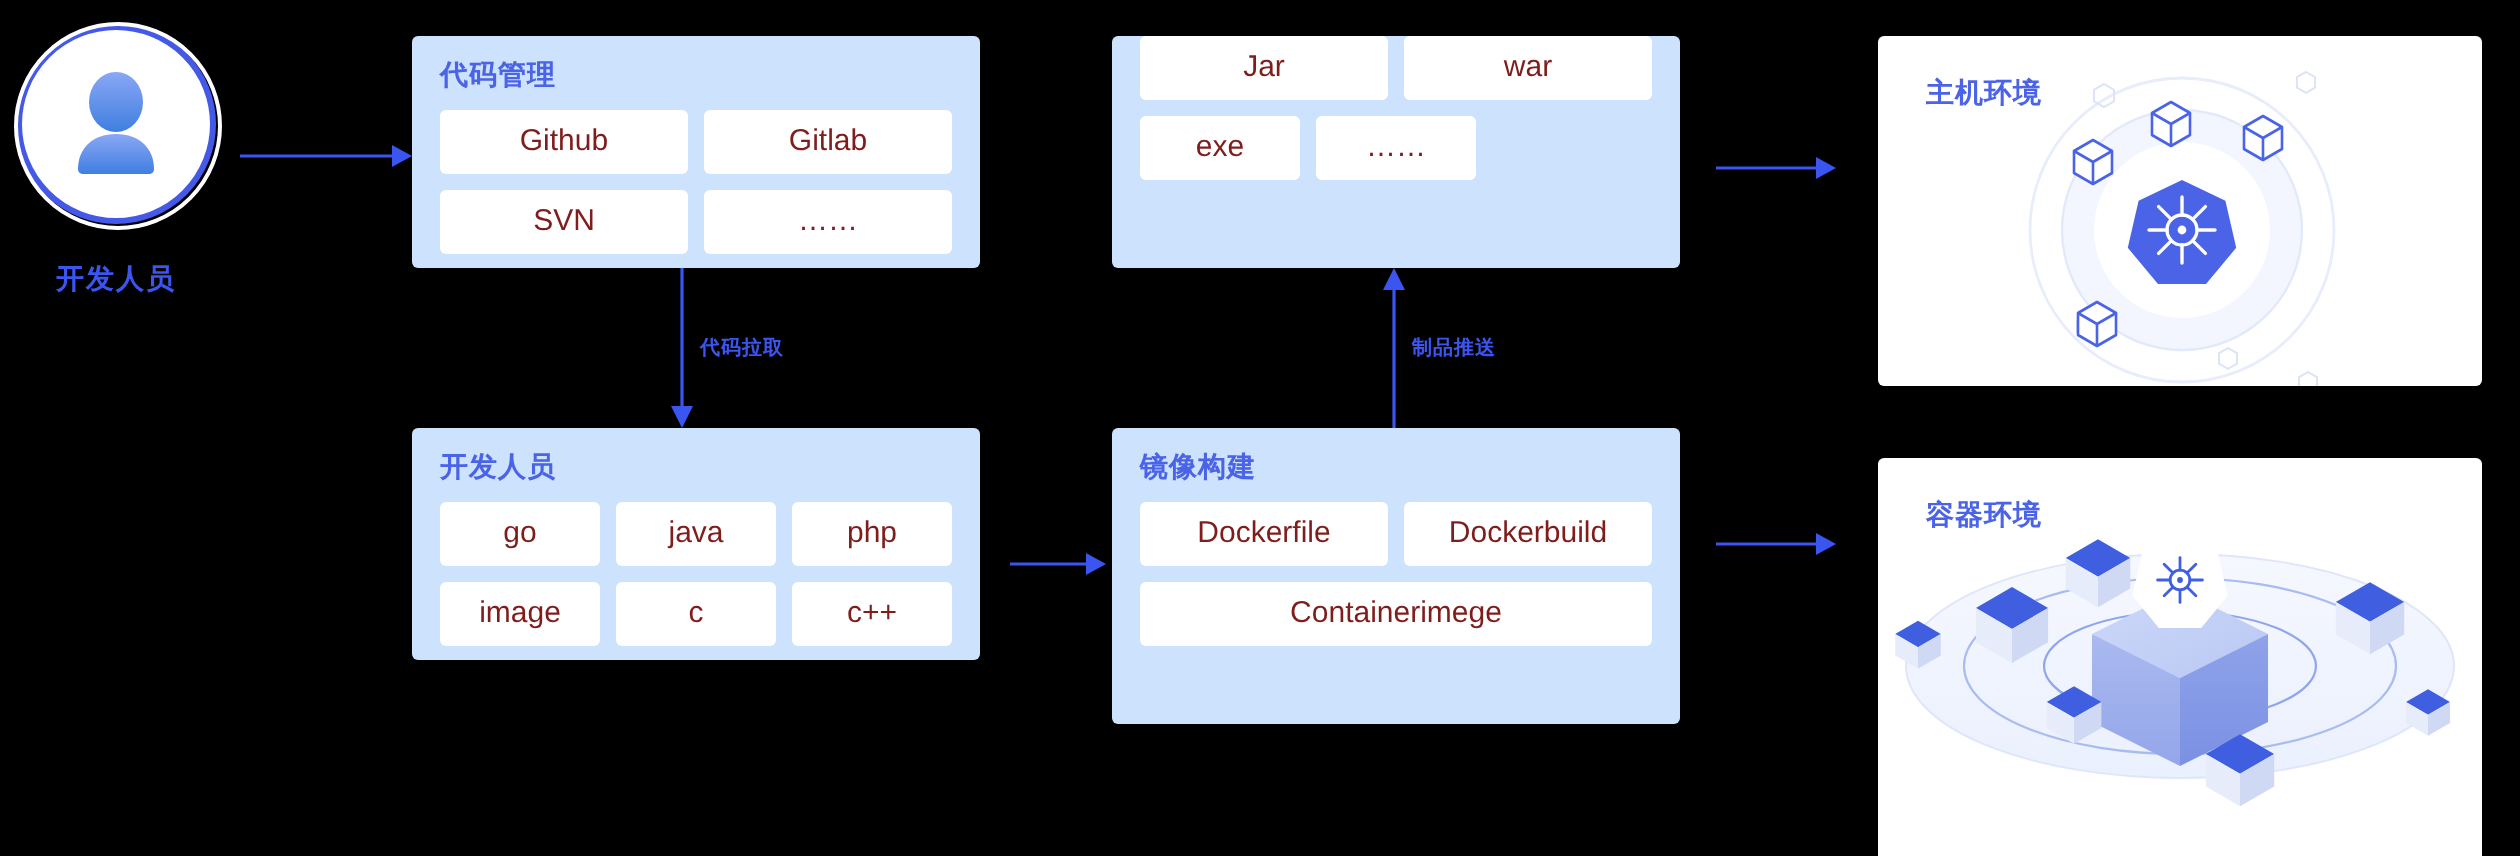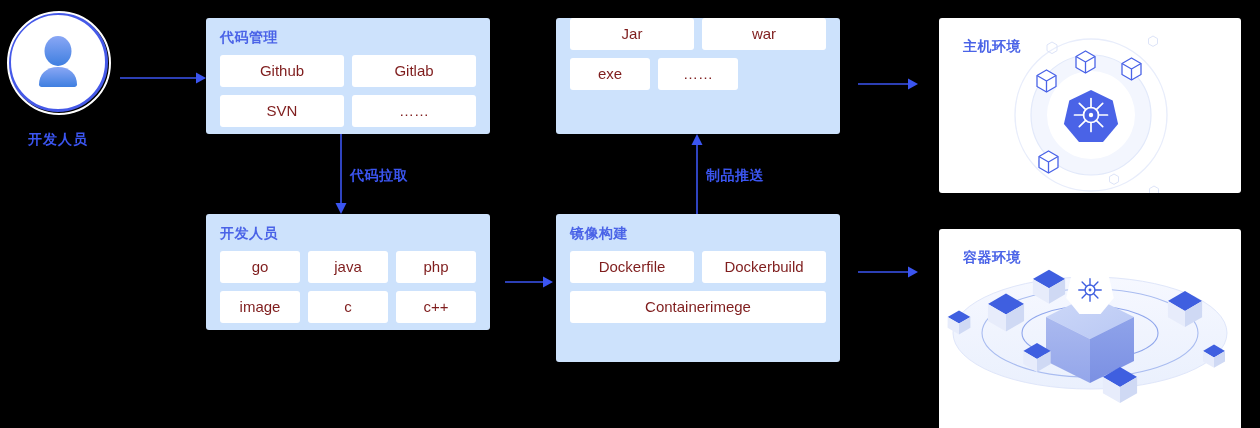--- a/index.html
+++ b/index.html
@@ -24,21 +24,21 @@
     color:#7f1d1d;font-size:15px;flex:1 1 0;min-width:0;overflow:hidden;white-space:nowrap;}
 
   
   .envcard{position:absolute;background:#fff;border-radius:3px;overflow:hidden;}
   .env-title{color:#4a63e7;font-size:14px;font-weight:bold;position:absolute;left:24px;top:20px;letter-spacing:.5px;}
   .env-art{position:absolute;inset:0;}
 
   
   .arrow{position:absolute;}
   .arrow svg{display:block;overflow:visible;}
-  .edge-label{position:absolute;color:#3b55f0;font-size:14px;font-weight:bold;letter-spacing:.5px;white-space:nowrap;}
+  .edge-label{position:absolute;color:#3b55f0;font-size:10px;font-weight:bold;letter-spacing:.5px;white-space:nowrap;}
 </style>
 </head>
 <body>
 
 <div id="stage">
 
   <div class="actor">
     <div class="actor-circle">
       <div class="actor-ring"></div>
       <svg width="62" height="62" viewBox="0 0 62 62">

